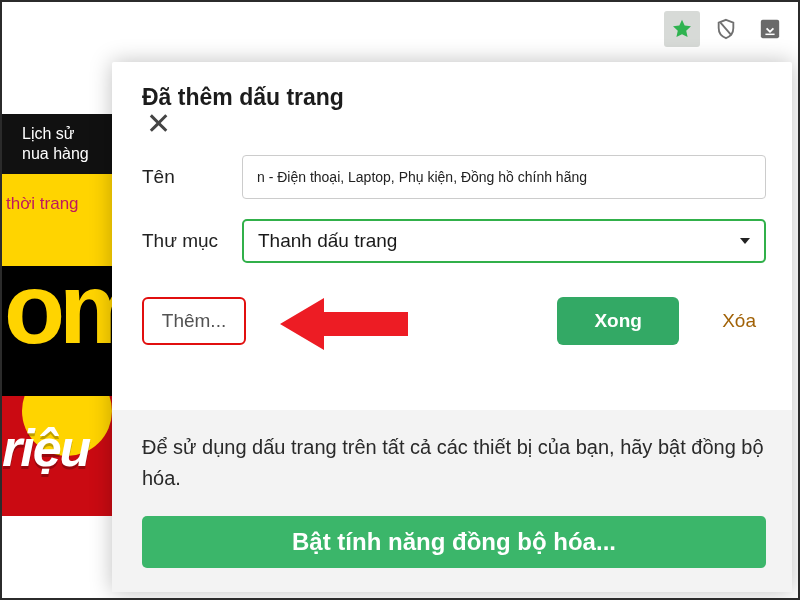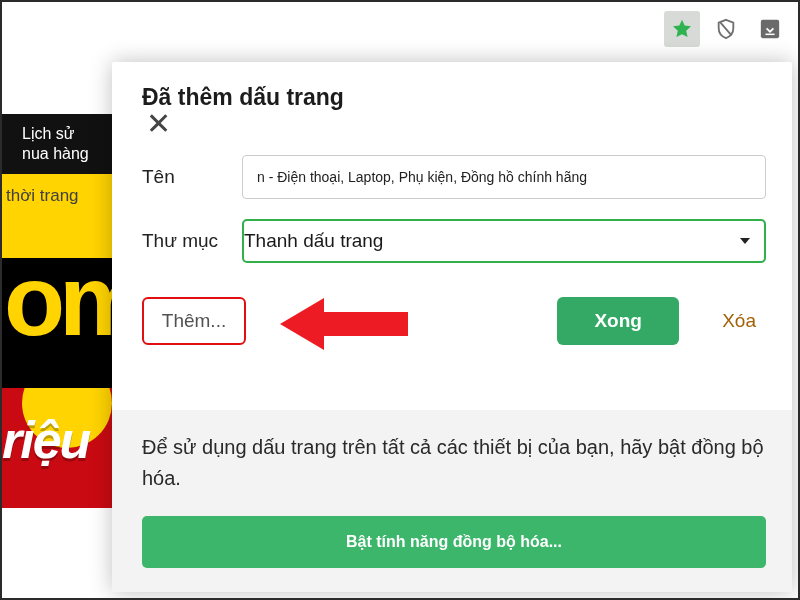--- a/index.html
+++ b/index.html
@@ -49,22 +49,22 @@
       background: #111;
       color: #fff;
       padding: 10px 8px 10px 20px;
       font-size: 16px;
       line-height: 1.25;
       white-space: pre-line;
     }
 
     .fashion-tab {
       background: #ffd400;
-      color: #404040;
-      padding: 12px 8px 12px 4px;
+      color: #be185d;
+      padding: 20px 8px 12px 4px;
       font-size: 17px;
     }
 
     .promo {
       background: #ffd400;
       height: 40px;
     }
     .promo.black-logo {
       background: #000;
       height: 130px;
@@ -163,21 +163,21 @@
       padding: 0 14px;
       font-size: 14px;
       color: #222;
       outline: none;
     }
     .select-folder {
       flex: 1;
       height: 44px;
       border: 2px solid #31b04a;
       border-radius: 5px;
-      padding: 0 36px 0 0;
+      padding: 0 36px 0 14px;
       font-size: 19px;
       color: #191919;
       display: flex;
       align-items: center;
       position: relative;
       cursor: pointer;
     }
     .select-folder::after {
       content: "";
       position: absolute;
@@ -245,21 +245,21 @@
       font-size: 20px;
       color: #2a2a2a;
       line-height: 1.55;
       margin-bottom: 22px;
     }
     .btn-sync {
       width: 100%;
       height: 52px;
       background: #3bb66a;
       color: #fff;
-      font-size: 16px;
+      font-size: 24px;
       font-weight: 600;
       border-radius: 5px;
       display: flex;
       align-items: center;
       justify-content: center;
       cursor: pointer;
     }
   </style>
 </head>
 <body>

